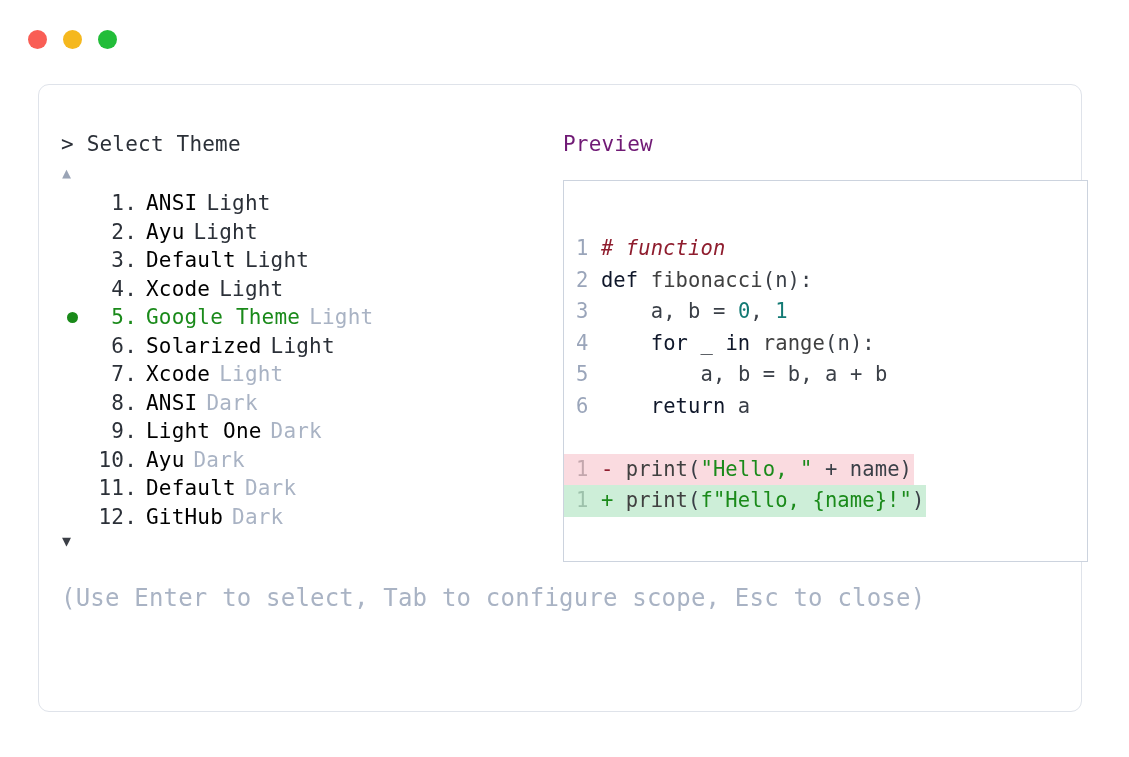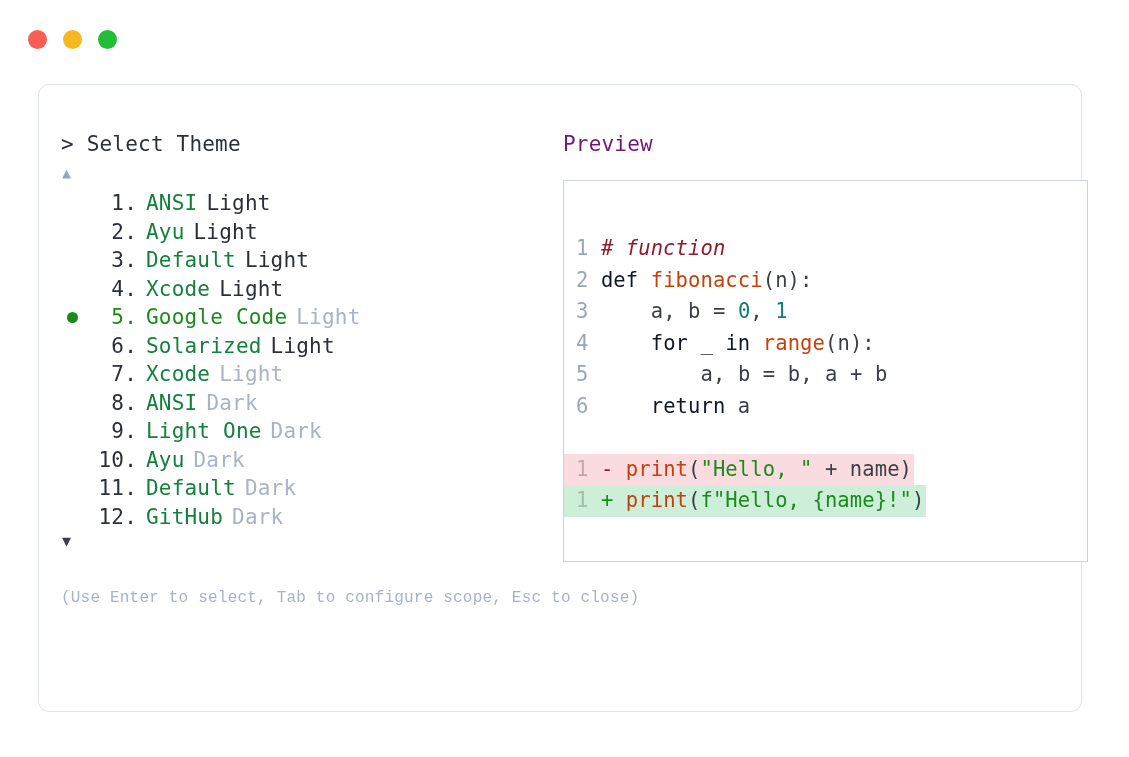--- a/index.html
+++ b/index.html
@@ -106,34 +106,33 @@
     height: 11px;
     border-radius: 50%;
     background: #1a8a1a;
   }
   .idx {
     width: 46px;
     flex: 0 0 46px;
     text-align: right;
     color: #2b3038;
   }
-  .tname  { color: #15803d; padding-left: 9px; }
+  .tname  { color: #000000; padding-left: 9px; }
   .tname.sel { color: #1a8a1a; }
   .tsuffix { padding-left: 9px; }
   .tsuffix.strong { color: #2b3038; }
   .tsuffix.muted  { color: #a9b3c4; }
 
   .hint {
     margin-top: 34px;
-    font-size: 16px;
+    font-size: 24px;
     line-height: 26px;
     color: #a9b3c4;
     letter-spacing: 0.2px;
     white-space: pre;
-    font-family: Liberation Mono, monospace;
   }
 
   
   .right-col {
     flex: 1 1 auto;
     padding-left: 24px;
   }
   .preview-label {
     font-size: 21px;
     line-height: 26px;
@@ -178,21 +177,21 @@
   .diff-del { background: #fadbe0; }
   .diff-add { background: #cdeed8; }
   .diff-del .ln { color: #c3a7ad; }
   .diff-add .ln { color: #9dc1ab; }
   .sign-del { color: #8f1d2e; }
   .sign-add { color: #1a8a1a; }
 
   
   .tok-comment { color: #8f1d2e; font-style: italic; }
   .tok-kw      { color: #0f172a; }
-  .tok-fn      { color: #c2410c; text-align: center; }
+  .tok-fn      { color: #404040; text-align: center; }
   .tok-num     { color: #137a74; }
   .tok-plain   { color: #3a3f47; }
   .tok-punct   { color: #3a3f47; }
   .tok-str     { color: #1a8a1a; }
 </style>
 </head>
 <body>
 
 <div class="titlebar">
   <span class="dot" style="background: rgb(249, 94, 85);"></span>
@@ -207,21 +206,21 @@
       <div class="left-col">
         <div class="prompt-line">&gt; Select Theme</div>
 
         <div class="scroll-arrow up">▲</div>
 
         <div class="theme-list">
             <div class="theme-row"><span class="bullet-cell"></span><span class="idx">1.</span><span class="tname">ANSI</span><span class="tsuffix strong">Light</span></div>
             <div class="theme-row"><span class="bullet-cell"></span><span class="idx">2.</span><span class="tname">Ayu</span><span class="tsuffix strong">Light</span></div>
             <div class="theme-row"><span class="bullet-cell"></span><span class="idx">3.</span><span class="tname">Default</span><span class="tsuffix strong">Light</span></div>
             <div class="theme-row"><span class="bullet-cell"></span><span class="idx">4.</span><span class="tname">Xcode</span><span class="tsuffix strong">Light</span></div>
-            <div class="theme-row"><span class="bullet-cell"><span class="bullet" style="background: rgb(26, 138, 26);"></span></span><span class="idx" style="color: rgb(26, 138, 26);">5.</span><span class="tname sel">Google Code</span><span class="tsuffix muted">Light</span></div>
+            <div class="theme-row"><span class="bullet-cell"><span class="bullet" style="background: rgb(26, 138, 26);"></span></span><span class="idx" style="color: rgb(26, 138, 26);">5.</span><span class="tname sel">Google Theme</span><span class="tsuffix muted">Light</span></div>
             <div class="theme-row"><span class="bullet-cell"></span><span class="idx">6.</span><span class="tname">Solarized</span><span class="tsuffix strong">Light</span></div>
             <div class="theme-row"><span class="bullet-cell"></span><span class="idx">7.</span><span class="tname">Xcode</span><span class="tsuffix muted">Light</span></div>
             <div class="theme-row"><span class="bullet-cell"></span><span class="idx">8.</span><span class="tname">ANSI</span><span class="tsuffix muted">Dark</span></div>
             <div class="theme-row"><span class="bullet-cell"></span><span class="idx">9.</span><span class="tname">Light One</span><span class="tsuffix muted">Dark</span></div>
             <div class="theme-row"><span class="bullet-cell"></span><span class="idx">10.</span><span class="tname">Ayu</span><span class="tsuffix muted">Dark</span></div>
             <div class="theme-row"><span class="bullet-cell"></span><span class="idx">11.</span><span class="tname">Default</span><span class="tsuffix muted">Dark</span></div>
             <div class="theme-row"><span class="bullet-cell"></span><span class="idx">12.</span><span class="tname">GitHub</span><span class="tsuffix muted">Dark</span></div>
           </div>
 
         <div class="scroll-arrow down">▼</div>

